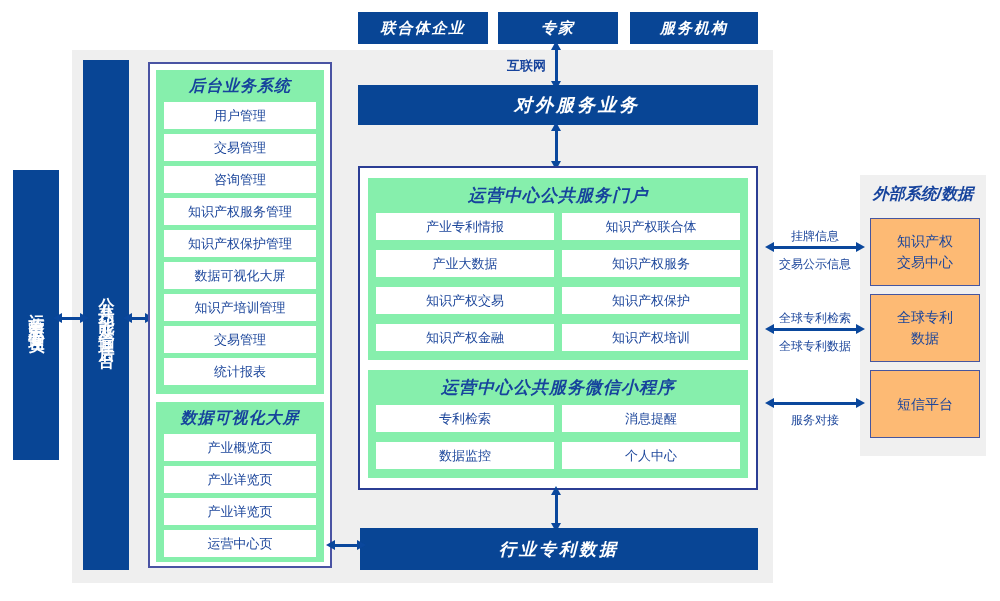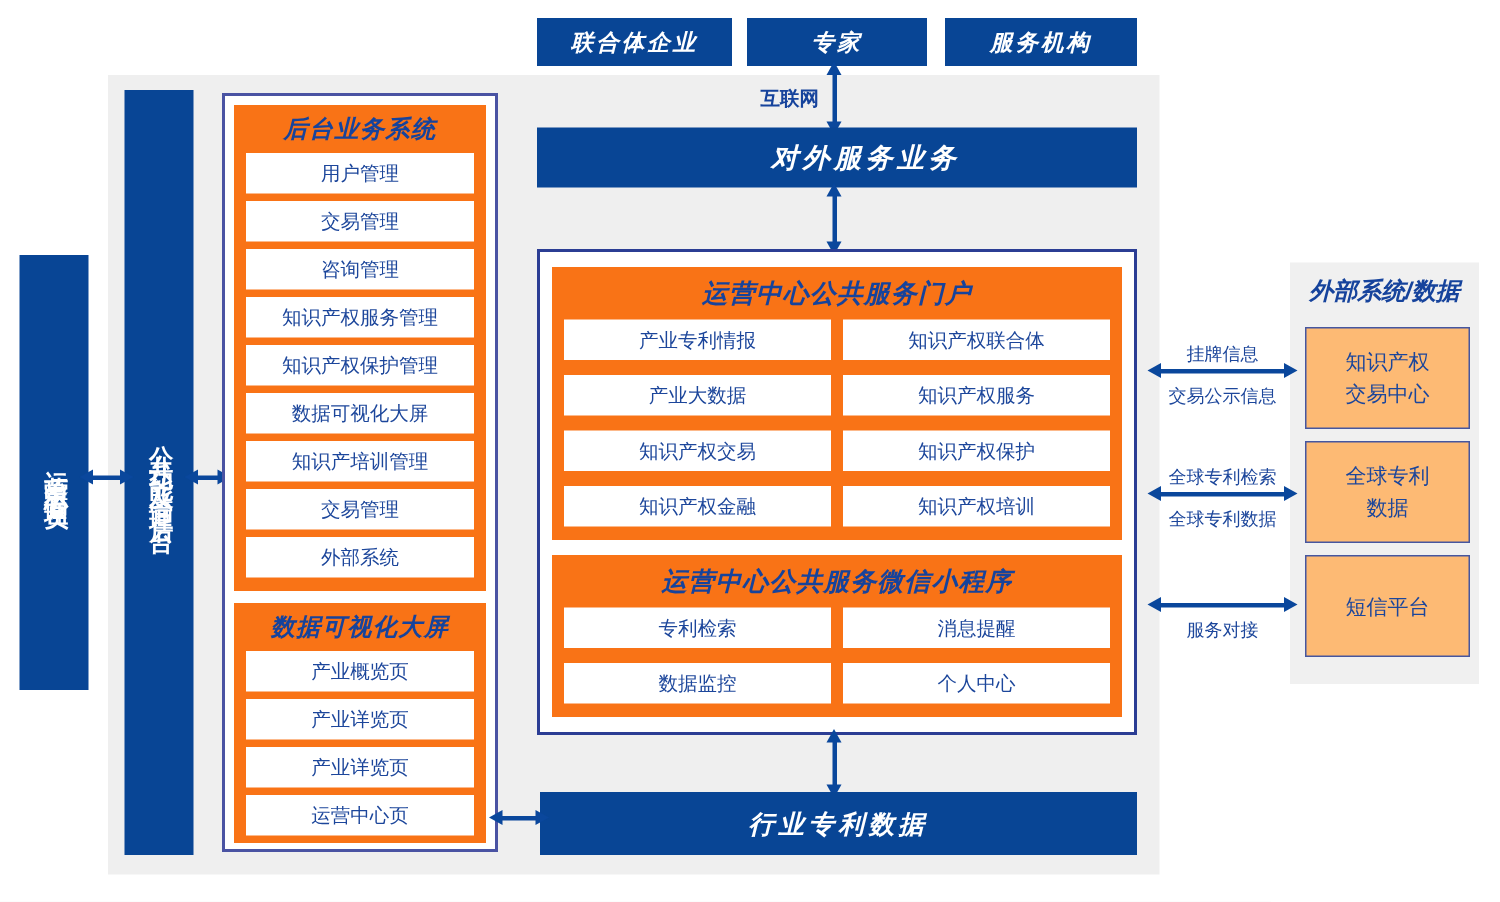--- a/index.html
+++ b/index.html
@@ -34,21 +34,21 @@
   }
   .rail-admin   { left:13px; top:170px; width:46px; height:290px; letter-spacing:4px; }
   .rail-backend { left:83px; top:60px;  width:46px; height:510px; letter-spacing:7px; }
 
   
   .white-frame { background:#ffffff; border:2px solid; }
   .left-frame   { left:148px; top:62px;  width:184px; height:506px; border-color:#4a53a3; }
   .center-frame { left:358px; top:166px; width:400px; height:324px; border-color:#2b3d94; }
 
   
-  .lav { background:#f97316; }
+  .lav { background:#86efac; }
   .sec-title {
     color:#16439c; font-weight:bold; font-style:italic; text-align:center;
     padding-top:6px; letter-spacing:1px;
   }
   .item {
     background:#ffffff; color:#1c469b; font-size:13px; text-align:center;
     height:27px; line-height:27px; white-space:nowrap; overflow:hidden;
   }
   .panel-backend   { left:156px; top:70px;  width:168px; height:324px; }
   .panel-dashboard { left:156px; top:402px; width:168px; height:160px; }
@@ -123,21 +123,21 @@
     <div class="sec-title">后台业务系统</div>
     <div class="stack">
       <div class="item">用户管理</div>
       <div class="item">交易管理</div>
       <div class="item">咨询管理</div>
       <div class="item">知识产权服务管理</div>
       <div class="item">知识产权保护管理</div>
       <div class="item">数据可视化大屏</div>
       <div class="item">知识产培训管理</div>
       <div class="item">交易管理</div>
-      <div class="item">外部系统</div>
+      <div class="item">统计报表</div>
     </div>
   </div>
 
   <div class="abs lav panel-dashboard">
     <div class="sec-title">数据可视化大屏</div>
     <div class="stack">
       <div class="item">产业概览页</div>
       <div class="item">产业详览页</div>
       <div class="item">产业详览页</div>
       <div class="item">运营中心页</div>

